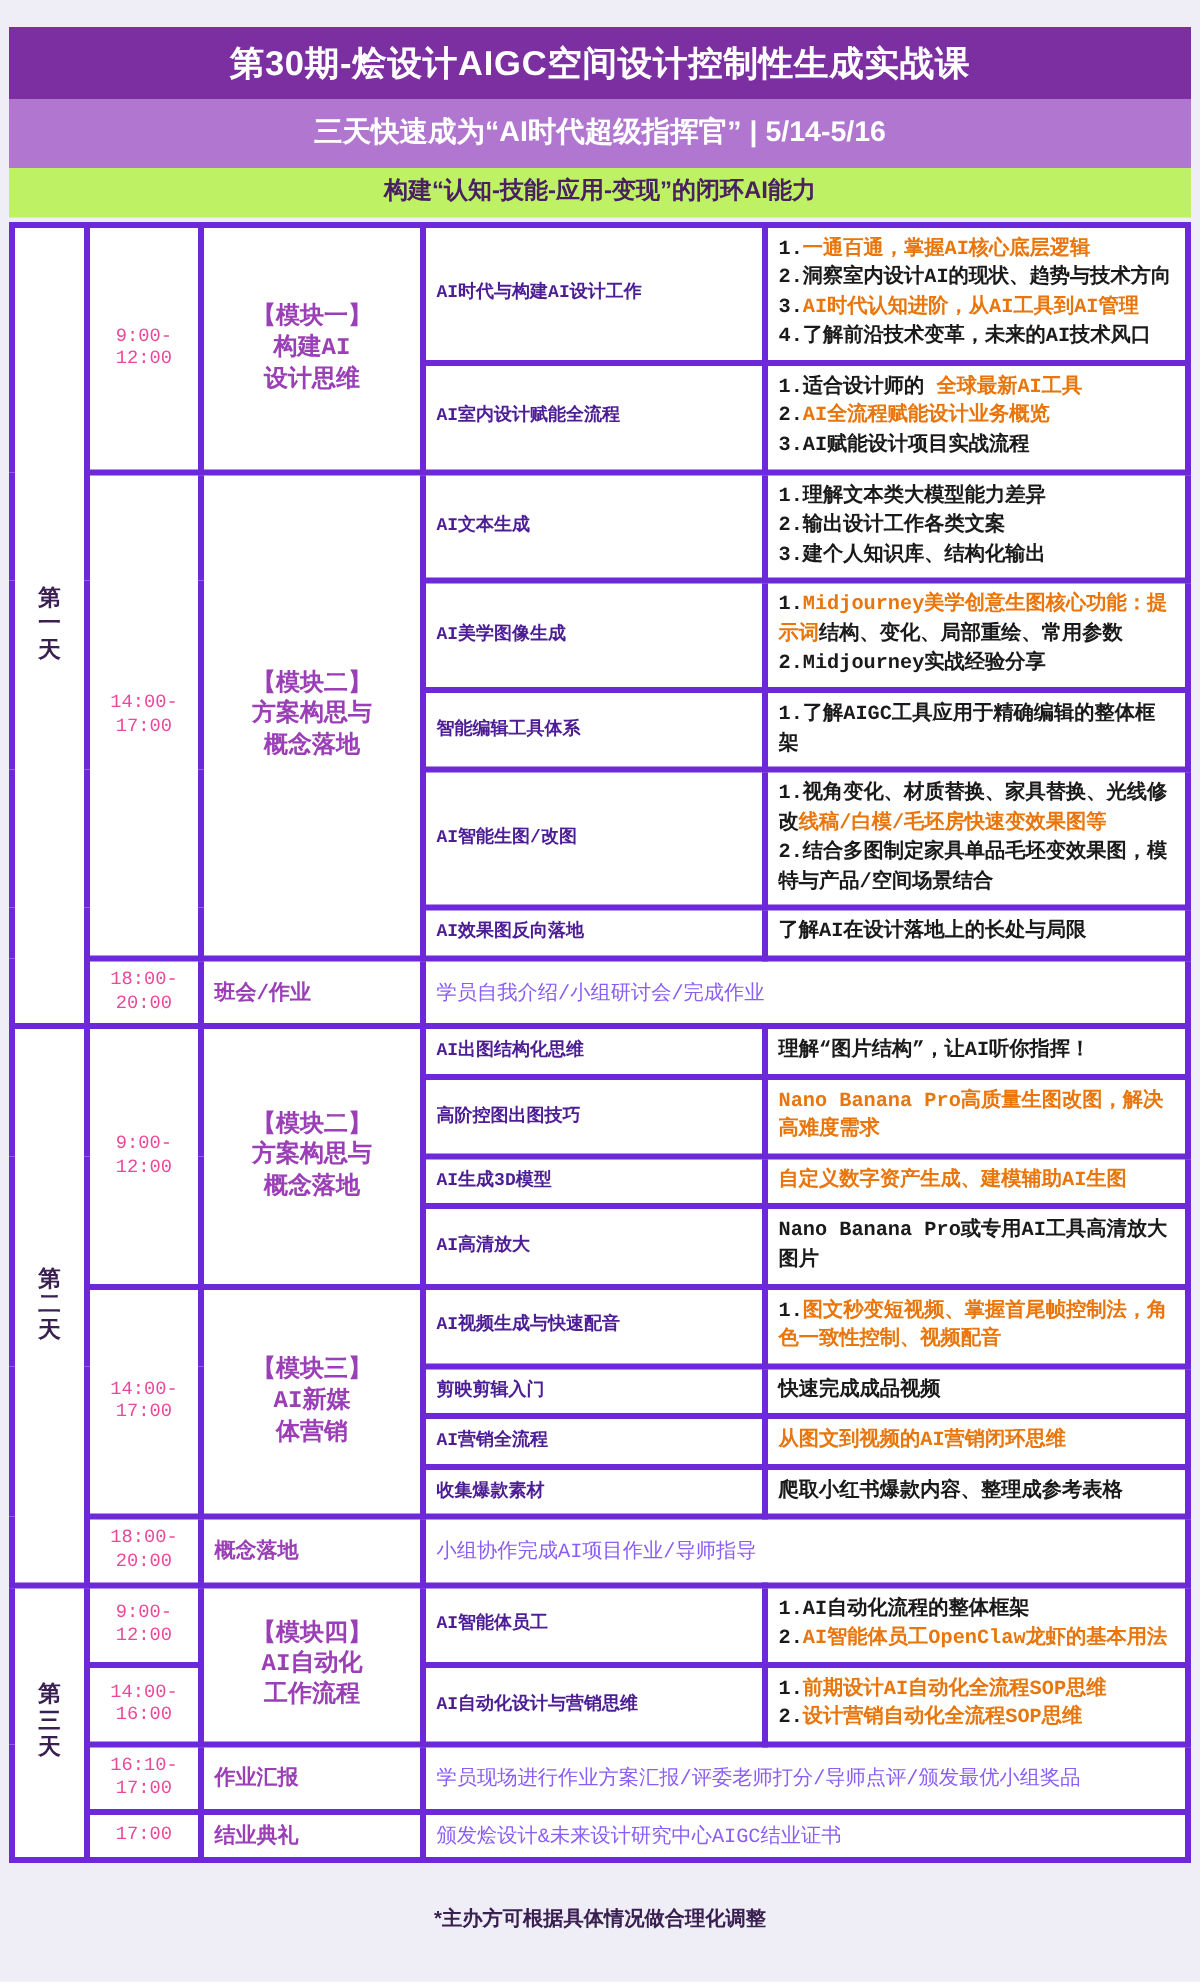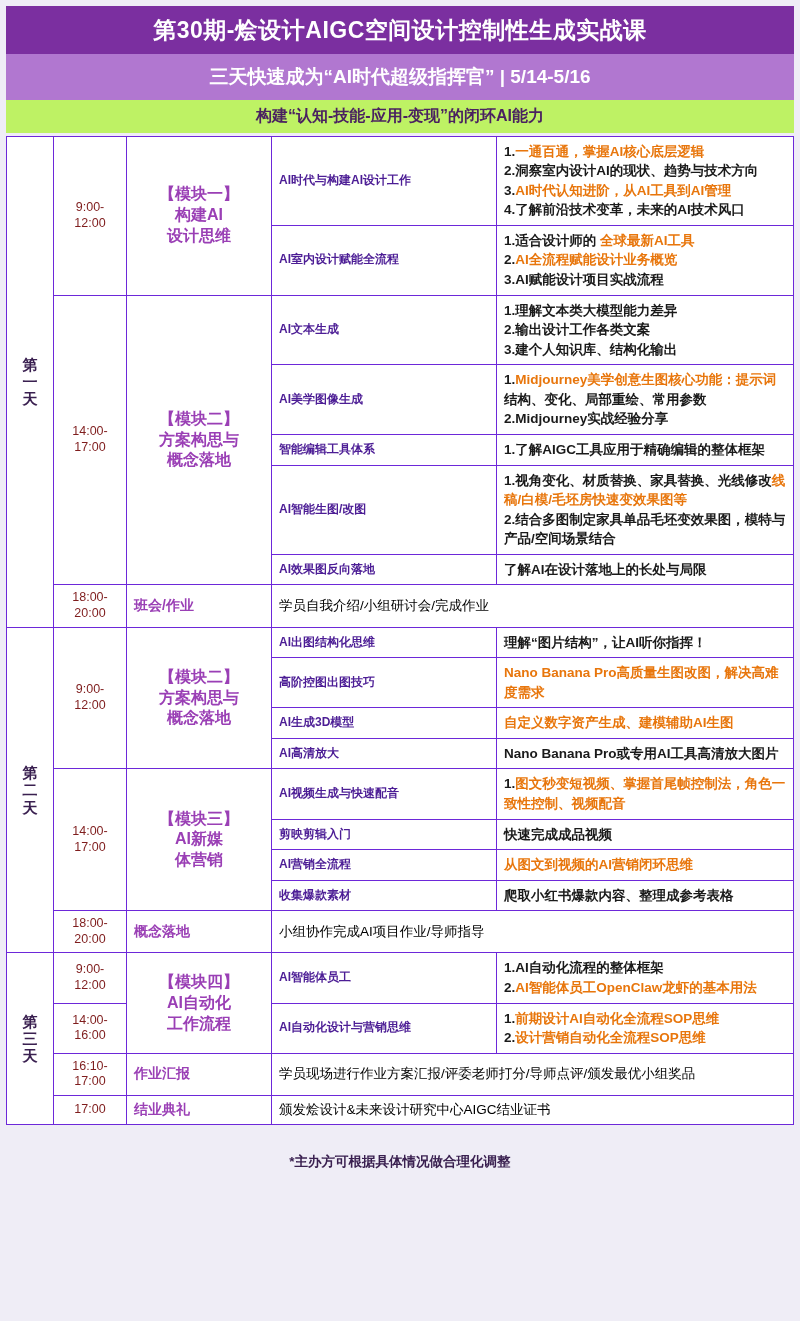--- a/index.html
+++ b/index.html
@@ -7,48 +7,49 @@
     width:800px;height:1321px;
     background:#f0eef7;
     font-family:"Liberation Sans","DejaVu Sans",sans-serif;
     -webkit-font-smoothing:antialiased;
   }
   .page{width:800px;height:1321px;box-sizing:border-box;padding:6px 6px 0 6px;background:#efedf6;position:relative;}
   
   .hdr1{
     background:#7b2fa0;color:#ffffff;text-align:center;
     font-size:23px;font-weight:bold;letter-spacing:.5px;
-    padding:11px 4px 11px 4px;line-height:1.15;
+    padding:11px 4px 11px 4px;line-height:1.15;margin-top:12px;
   }
   .hdr2{
     background:#b177d0;color:#ffffff;text-align:center;
     font-size:19px;font-weight:bold;padding:12px 4px;line-height:1.15;
   }
   .hdr3{
     background:#bef264;color:#4a2160;text-align:center;
     font-size:16px;font-weight:bold;padding:7px 4px;line-height:1.15;
   }
   
   table.sched{
     width:788px;border-collapse:collapse;table-layout:fixed;margin-top:3px;background:#fff;
   }
   table.sched td{
-    border:1px solid #6d28d9;
+    border:4px solid #6d28d9;
     vertical-align:middle;
     background:#ffffff;
     padding:5px 7px;
+    font-family:Liberation Mono, monospace;
   }
   .c-day{width:32px;background:#f3eef9;text-align:center;color:#3a2050;font-weight:bold;font-size:15px;line-height:1.15;}
-  .c-time{width:58px;background:#ffffff;text-align:center;color:#7f1d1d;font-size:12.5px;line-height:1.25;}
+  .c-time{width:58px;background:#ffffff;text-align:center;color:#ec4899;font-size:12.5px;line-height:1.25;}
   .c-mod{width:130px;text-align:center;color:#9a3fb5;font-weight:bold;font-size:16px;line-height:1.3;background:#f7f3fb;}
   .c-topic{width:210px;color:#4c1d95;font-weight:bold;font-size:12px;line-height:1.3;}
   .c-detail{color:#1a1a1a;font-size:13.5px;line-height:1.45;font-weight:bold;}
   .c-detail .o{color:#e8760c;}
   .c-extra-label{text-align:left;color:#9a3fb5;font-weight:bold;font-size:14px;}
-  .c-extra-text{font-size:13.5px;color:#000000;}
+  .c-extra-text{font-size:13.5px;color:#8b5cf6;}
   .footnote{
     text-align:center;color:#3a2050;font-size:13.5px;font-weight:bold;padding:8px 0 6px 0;margin-top:20px;
   }
   .line{display:block;}
 </style>
 </head>
 <body>
 
 <div class="page">
 

